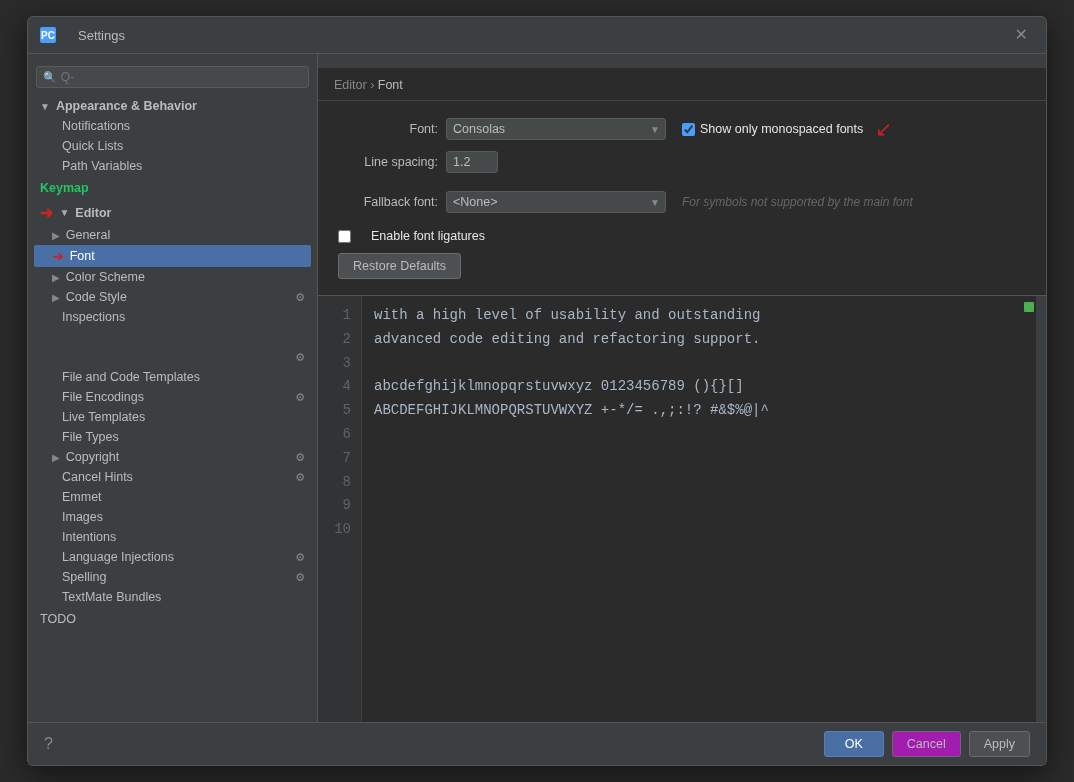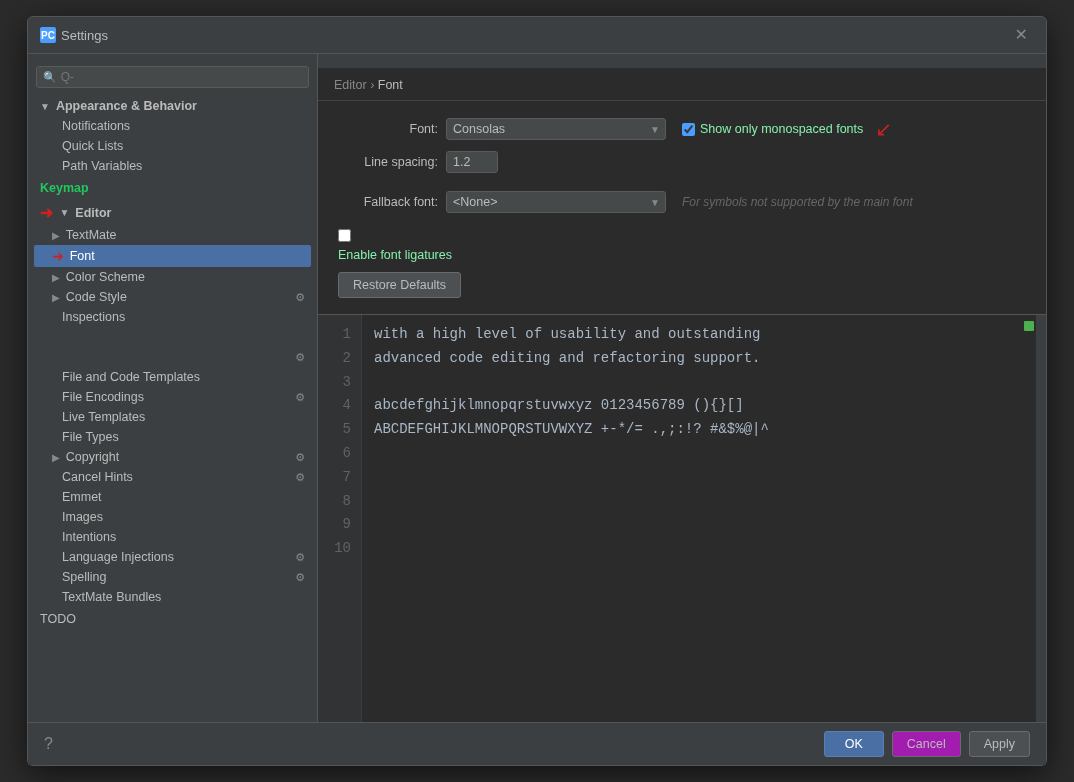--- a/index.html
+++ b/index.html
@@ -28,21 +28,21 @@
       padding: 8px 12px;
       display: flex;
       align-items: center;
       justify-content: space-between;
       border-bottom: 1px solid #555;
       border-radius: 6px 6px 0 0;
     }
     .title-bar-left {
       display: flex;
       align-items: center;
-      gap: 5px;
+      gap: 22px;
     }
     .title-icon {
       width: 16px;
       height: 16px;
       background: #4a9eff;
       border-radius: 2px;
       display: flex;
       align-items: center;
       justify-content: center;
       font-size: 10px;
@@ -180,45 +180,44 @@
       display: flex;
       align-items: center;
       gap: 5px;
       margin-left: 8px;
     }
     .checkbox-row input[type="checkbox"] {
       accent-color: #4a9eff;
       cursor: pointer;
     }
     .checkbox-label {
-      color: #86efac;
+      color: #e5e5e5;
       font-size: 12.5px;
     }
     .size-input {
       width: 52px;
       background: #45494a;
       border: 1px solid #5a5a5a;
       border-radius: 3px;
       color: #bbbbbb;
       font-size: 12.5px;
       padding: 3px 6px;
       outline: none;
     }
     .fallback-hint {
       color: #666;
       font-size: 12px;
       margin-left: 8px;
       font-style: italic;
     }
     .checkbox-standalone {
       display: flex;
-      align-items: flex-start;
-      gap: 6px;
+      align-items: flex-end;
+      gap: 20px;
       padding: 6px 0 8px 0;
-      flex-direction: column;
     }
     .checkbox-standalone input[type="checkbox"] {
       accent-color: #4a9eff;
       cursor: pointer;
     }
     .restore-btn {
       background: #4c5052;
       border: 1px solid #6a6a6a;
       border-radius: 3px;
       color: #bbbbbb;
@@ -363,21 +362,21 @@
         </div>
 
         <div class="sidebar-item has-arrow" style="font-weight:bold; color:#bbbbbb; padding-left:6px; margin-top:2px; display:flex; align-items:center; gap:4px;">
           <span style="color:#cc2222; font-size:16px; margin-right:2px;">➜</span>
           <span class="arrow down">▼</span>
           <span>Editor</span>
         </div>
 
         <div class="sidebar-item indent1 has-arrow" style="display:flex; align-items:center; gap:4px; padding-left:18px;">
           <span class="arrow">▶</span>
-          <span>TextMate</span>
+          <span>General</span>
         </div>
 
         <div class="sidebar-item indent1 active" style="display:flex; align-items:center; gap:4px; padding-left:18px;">
           <span style="color:#cc2222; font-size:14px; margin-right:2px;">➜</span>
           <span>Font</span>
         </div>
 
         <div class="sidebar-item indent1 has-arrow" style="display:flex; align-items:center; gap:4px; padding-left:18px;">
           <span class="arrow">▶</span>
           <span>Color Scheme</span>

